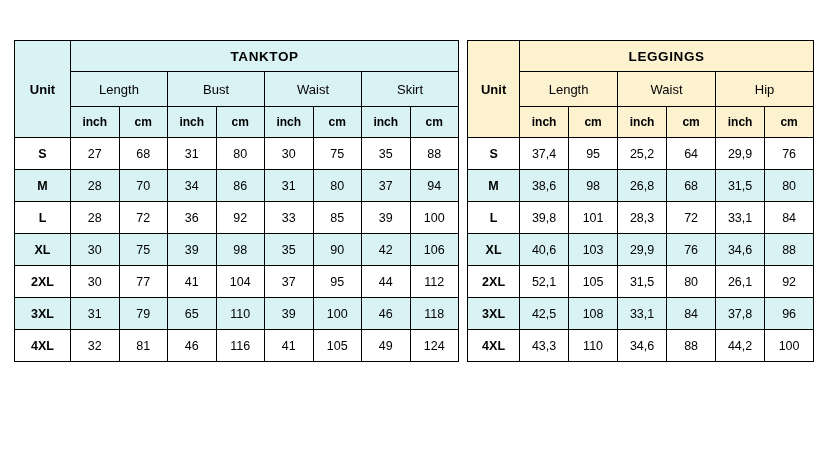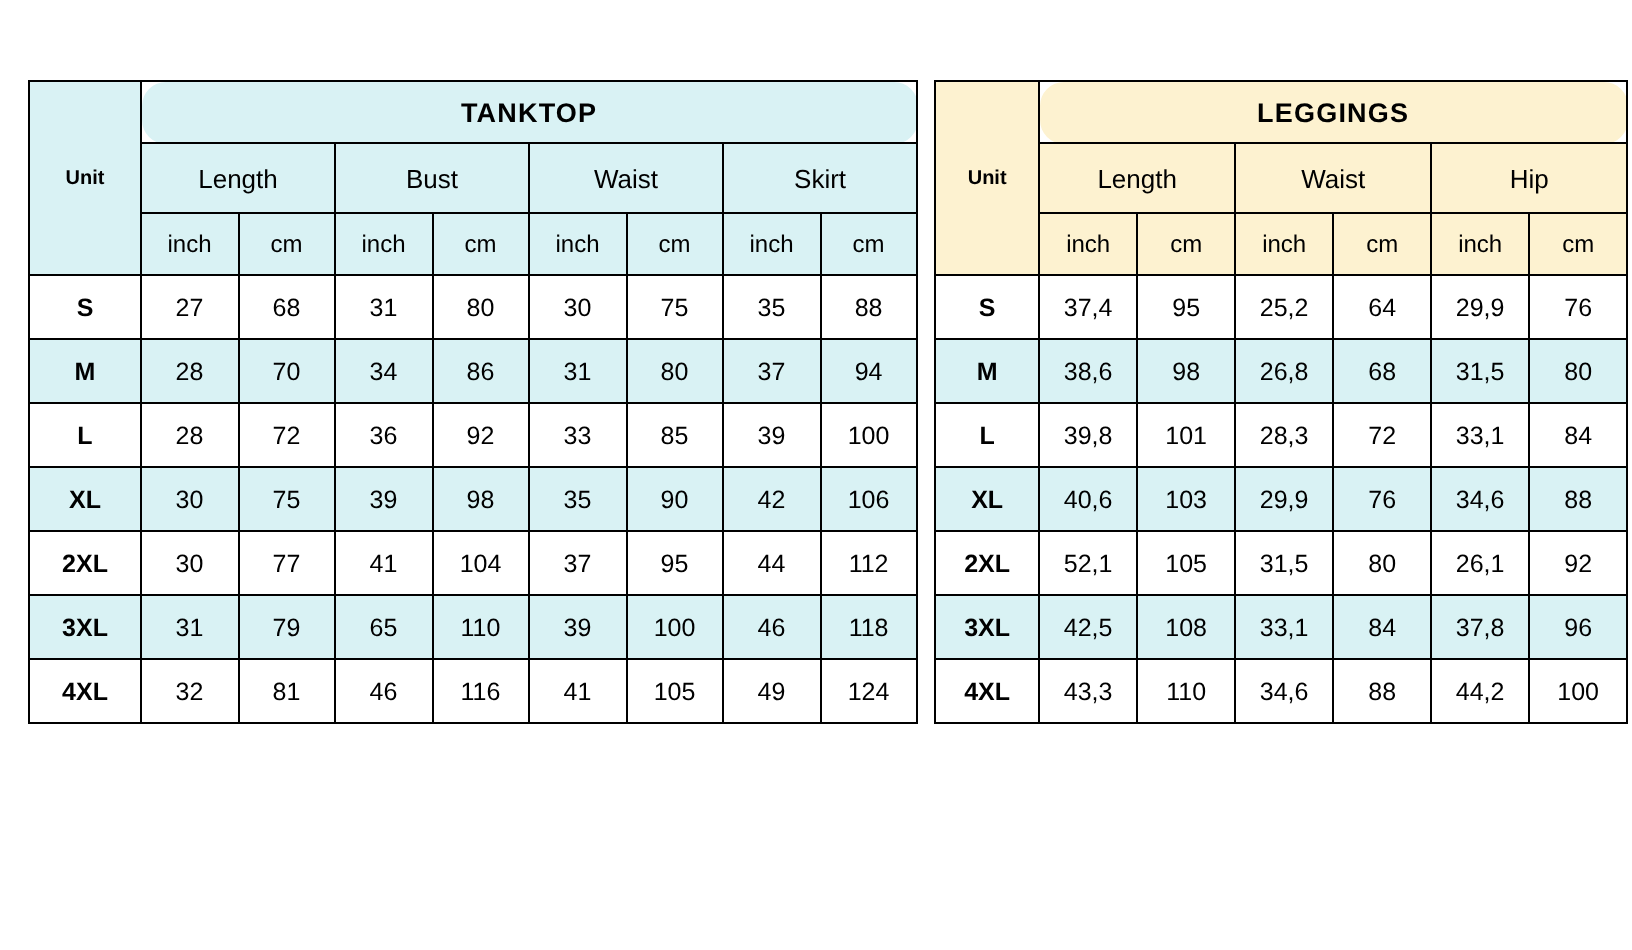--- a/index.html
+++ b/index.html
@@ -41,33 +41,32 @@
     font-size: 12.5px;
     color: #000000;
     padding: 0;
     height: 31px;
   }
   .hdr-title {
     font-weight: bold;
     font-size: 13.5px;
     letter-spacing: 0.6px;
     height: 30px;
-    border-radius: 12px;
   }
   .hdr-group {
     font-weight: normal;
     font-size: 13px;
     height: 34px;
   }
   .hdr-unit-cell {
     font-weight: bold;
-    font-size: 10px;
+    font-size: 13px;
   }
   .hdr-sub {
-    font-weight: normal;
+    font-weight: bold;
     font-size: 12px;
     height: 30px;
     margin-top: 37px;
   }
   
   .tanktop .hdr-title,
   .tanktop .hdr-group,
   .tanktop .hdr-sub,
   .tanktop .hdr-unit-cell {
     background: #d9f2f4;

